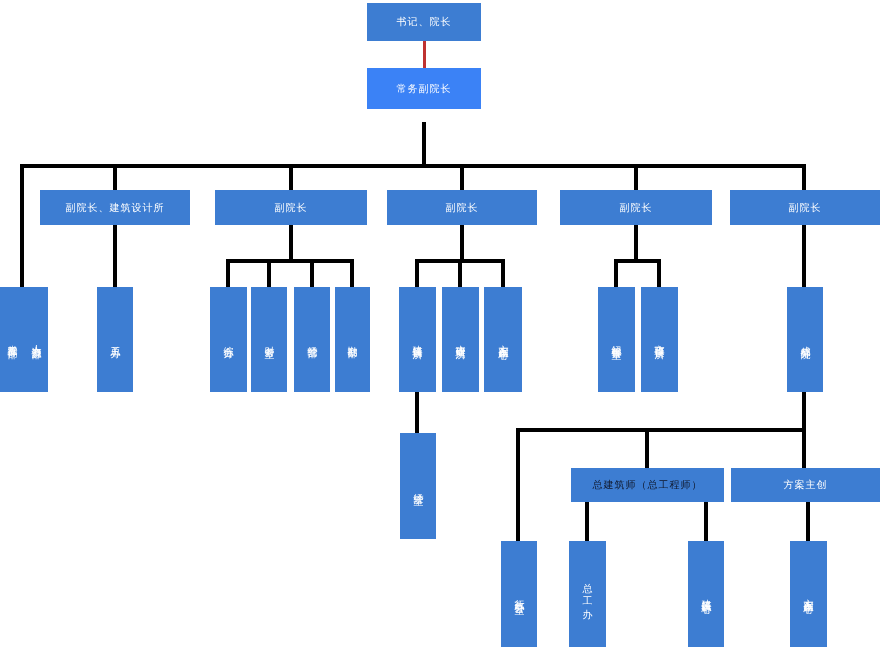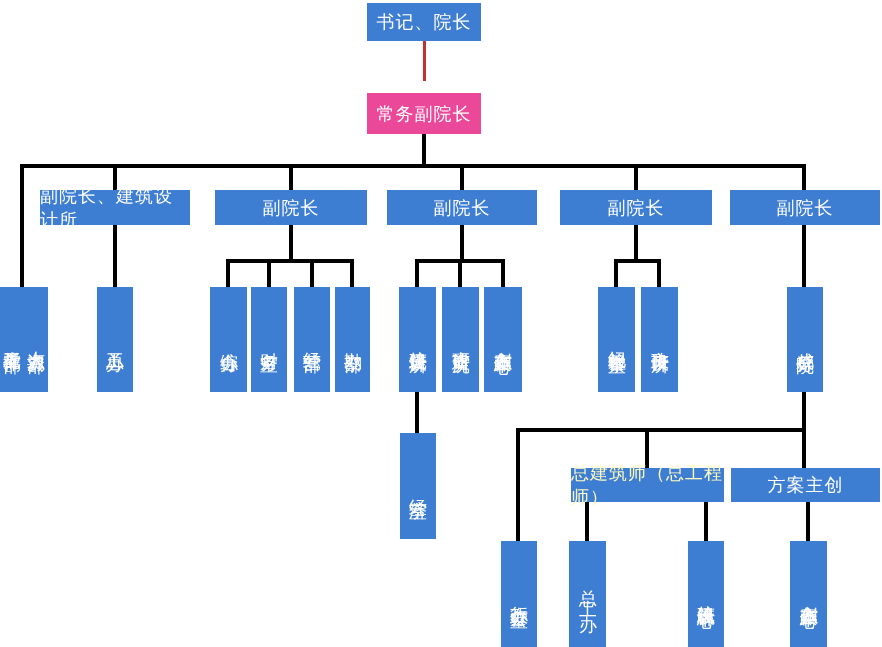--- a/index.html
+++ b/index.html
@@ -12,21 +12,21 @@
     position: relative;
     overflow: hidden;
     background: #ffffff;
   }
   .node {
     position: absolute;
     display: flex;
     align-items: center;
     justify-content: center;
     color: #ffffff;
-    font-size: 18px;
+    font-size: 10px;
     box-sizing: border-box;
     letter-spacing: 1px;
     cursor: default;
   }
   .node.vertical {
     display: block;
     writing-mode: vertical-lr;
     text-orientation: upright;
     white-space: pre-line;
     text-align: center;
@@ -71,39 +71,39 @@
     <div class="line" style="top: 225px; height: 62px; left: 802px; width: 4px; background: rgb(0, 0, 0);"></div>
     <div class="line" style="top: 392px; height: 41px; left: 415px; width: 4px; background: rgb(0, 0, 0);"></div>
     <div class="line" style="top: 392px; height: 76px; left: 802px; width: 4px; background: rgb(0, 0, 0);"></div>
     <div class="line" style="left: 516px; width: 290px; top: 428px; height: 4px; background: rgb(0, 0, 0);"></div>
     <div class="line" style="top: 428px; height: 113px; left: 516px; width: 4px; background: rgb(0, 0, 0);"></div>
     <div class="line" style="top: 428px; height: 40px; left: 645px; width: 4px; background: rgb(0, 0, 0);"></div>
     <div class="line" style="top: 502px; height: 39px; left: 585px; width: 4px; background: rgb(0, 0, 0);"></div>
     <div class="line" style="top: 502px; height: 39px; left: 704px; width: 4px; background: rgb(0, 0, 0);"></div>
     <div class="line" style="top: 502px; height: 39px; left: 806px; width: 4px; background: rgb(0, 0, 0);"></div>
     <div class="node" style="left: 367px; top: 3px; width: 114px; height: 38px; background: rgb(61, 125, 210); color: rgb(255, 255, 255);">书记、院长</div>
-    <div class="node" style="left: 367px; top: 93px; width: 114px; height: 41px; background: #ec4899; color: rgb(255, 255, 255);">常务副院长</div>
+    <div class="node" style="left: 367px; top: 68px; width: 114px; height: 41px; background: #3b82f6; color: rgb(255, 255, 255);">常务副院长</div>
     <div class="node" style="left: 40px; top: 190px; width: 150px; height: 35px; background: rgb(61, 125, 210); color: rgb(255, 255, 255);">副院长、建筑设计所</div>
     <div class="node" style="left: 215px; top: 190px; width: 152px; height: 35px; background: rgb(61, 125, 210); color: rgb(255, 255, 255);">副院长</div>
     <div class="node" style="left: 387px; top: 190px; width: 150px; height: 35px; background: rgb(61, 125, 210); color: rgb(255, 255, 255);">副院长</div>
     <div class="node" style="left: 560px; top: 190px; width: 152px; height: 35px; background: rgb(61, 125, 210); color: rgb(255, 255, 255);">副院长</div>
     <div class="node" style="left: 730px; top: 190px; width: 150px; height: 35px; background: rgb(61, 125, 210); color: rgb(255, 255, 255);">副院长</div>
     <div class="node vertical" style="left: 0px; top: 287px; width: 48px; height: 105px; background: rgb(61, 125, 210); color: rgb(255, 255, 255); line-height: 24px;">党群工作部
 人力资源部</div>
     <div class="node vertical" style="left: 97px; top: 287px; width: 36px; height: 105px; background: rgb(61, 125, 210); color: rgb(255, 255, 255); line-height: 36px;">总工办</div>
     <div class="node vertical" style="left: 210px; top: 287px; width: 37px; height: 105px; background: rgb(61, 125, 210); color: rgb(255, 255, 255); line-height: 37px;">综合办</div>
     <div class="node vertical" style="left: 251px; top: 287px; width: 36px; height: 105px; background: rgb(61, 125, 210); color: rgb(255, 255, 255); line-height: 36px;">财务室</div>
     <div class="node vertical" style="left: 294px; top: 287px; width: 36px; height: 105px; background: rgb(61, 125, 210); color: rgb(255, 255, 255); line-height: 36px;">经营部</div>
     <div class="node vertical" style="left: 335px; top: 287px; width: 35px; height: 105px; background: rgb(61, 125, 210); color: rgb(255, 255, 255); line-height: 35px;">勘察部</div>
     <div class="node vertical" style="left: 399px; top: 287px; width: 37px; height: 105px; background: rgb(61, 125, 210); color: rgb(255, 255, 255); line-height: 37px;">建筑设计所</div>
     <div class="node vertical" style="left: 442px; top: 287px; width: 37px; height: 105px; background: rgb(61, 125, 210); color: rgb(255, 255, 255); line-height: 37px;">古建研究所</div>
     <div class="node vertical" style="left: 484px; top: 287px; width: 38px; height: 105px; background: rgb(61, 125, 210); color: rgb(255, 255, 255); line-height: 38px;">方案创作中心</div>
     <div class="node vertical" style="left: 598px; top: 287px; width: 37px; height: 105px; background: rgb(61, 125, 210); color: rgb(255, 255, 255); line-height: 37px;">纪检督察室</div>
     <div class="node vertical" style="left: 641px; top: 287px; width: 37px; height: 105px; background: rgb(61, 125, 210); color: rgb(255, 255, 255); line-height: 37px;">市政设计所</div>
     <div class="node vertical" style="left: 787px; top: 287px; width: 36px; height: 105px; background: rgb(61, 125, 210); color: rgb(255, 255, 255); line-height: 36px;">成都分院</div>
     <div class="node vertical" style="left: 400px; top: 433px; width: 36px; height: 106px; background: rgb(61, 125, 210); color: rgb(255, 255, 255); line-height: 36px;">经济室</div>
-    <div class="node" style="left: 571px; top: 468px; width: 153px; height: 34px; background: rgb(61, 125, 210); color: #fef9c3;">总建筑师（总工程师）</div>
+    <div class="node" style="left: 571px; top: 468px; width: 153px; height: 34px; background: rgb(61, 125, 210); color: #0f172a;">总建筑师（总工程师）</div>
     <div class="node" style="left: 731px; top: 468px; width: 149px; height: 34px; background: rgb(61, 125, 210); color: rgb(255, 255, 255);">方案主创</div>
     <div class="node vertical" style="left: 501px; top: 541px; width: 36px; height: 106px; background: rgb(61, 125, 210); color: rgb(255, 255, 255); line-height: 36px;">行政办公室</div>
     <div class="node vertical spread" style="left: 569px; top: 541px; width: 37px; height: 106px; background: rgb(61, 125, 210); color: rgb(255, 255, 255); line-height: 37px;">总工办</div>
     <div class="node vertical" style="left: 688px; top: 541px; width: 36px; height: 106px; background: rgb(61, 125, 210); color: rgb(255, 255, 255); line-height: 36px;">建筑设计中心</div>
     <div class="node vertical" style="left: 790px; top: 541px; width: 37px; height: 106px; background: rgb(61, 125, 210); color: rgb(255, 255, 255); line-height: 37px;">方案创作中心</div>
   </div>
 
 </body></html>

